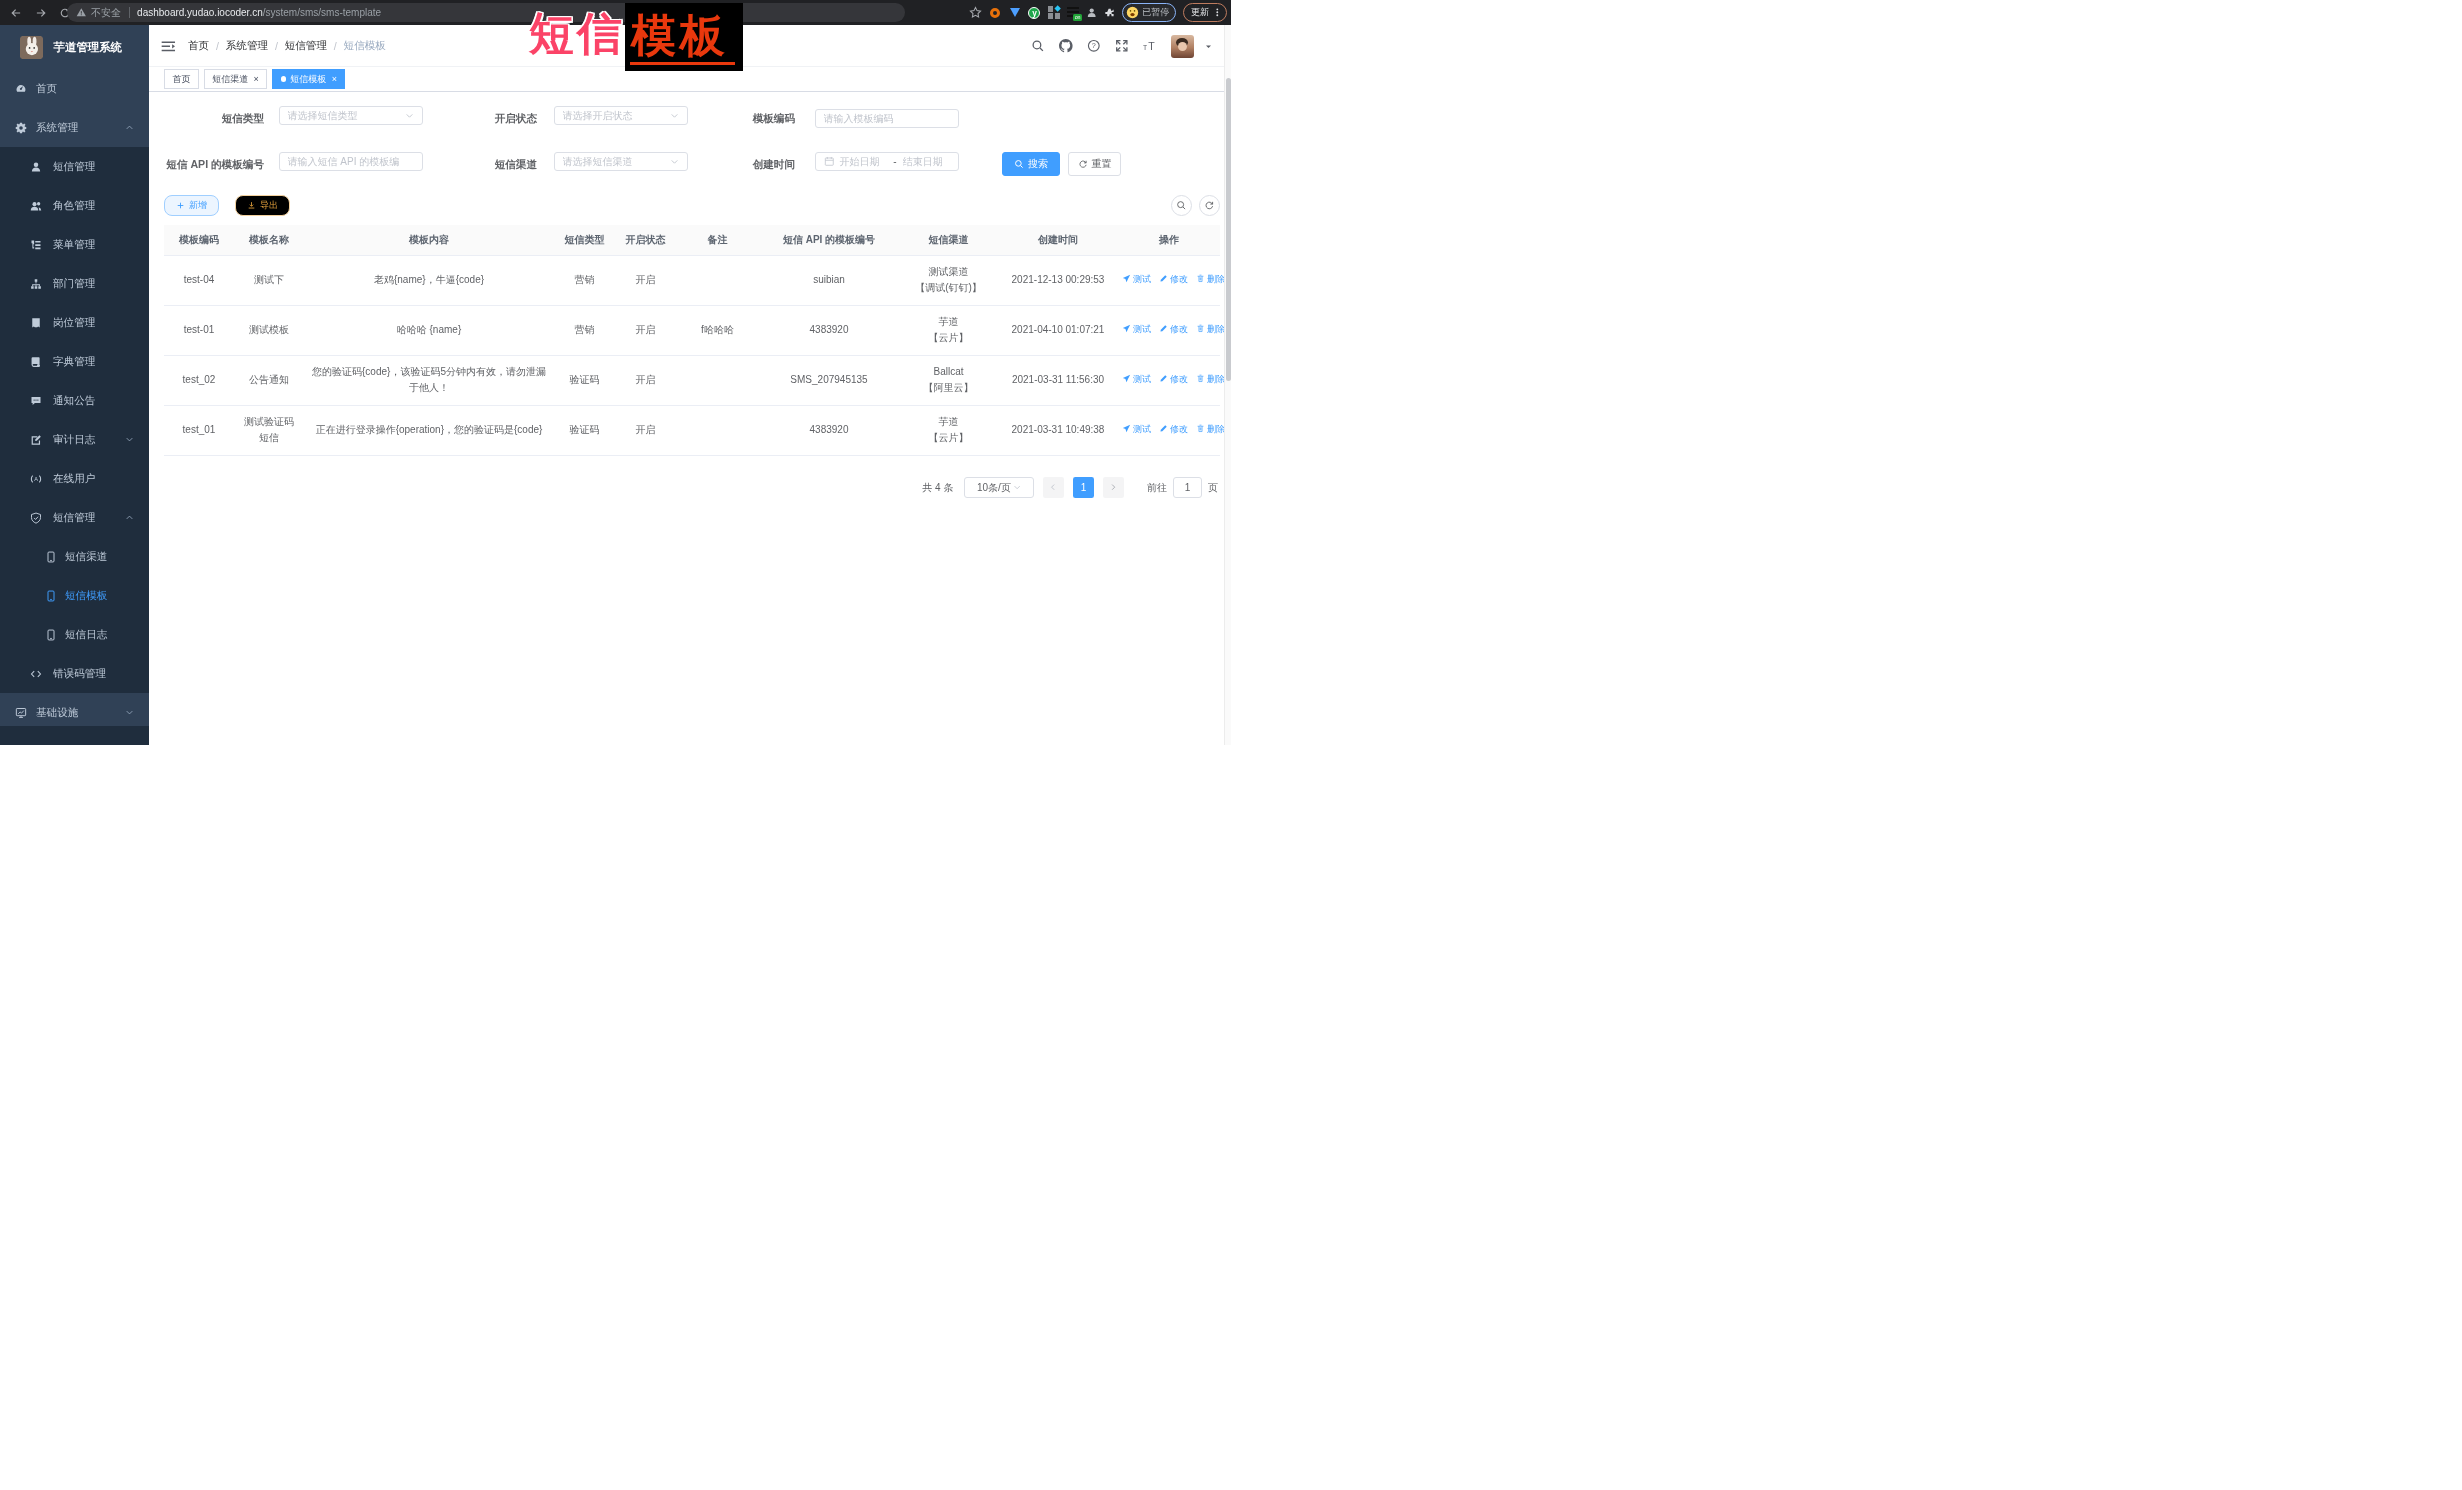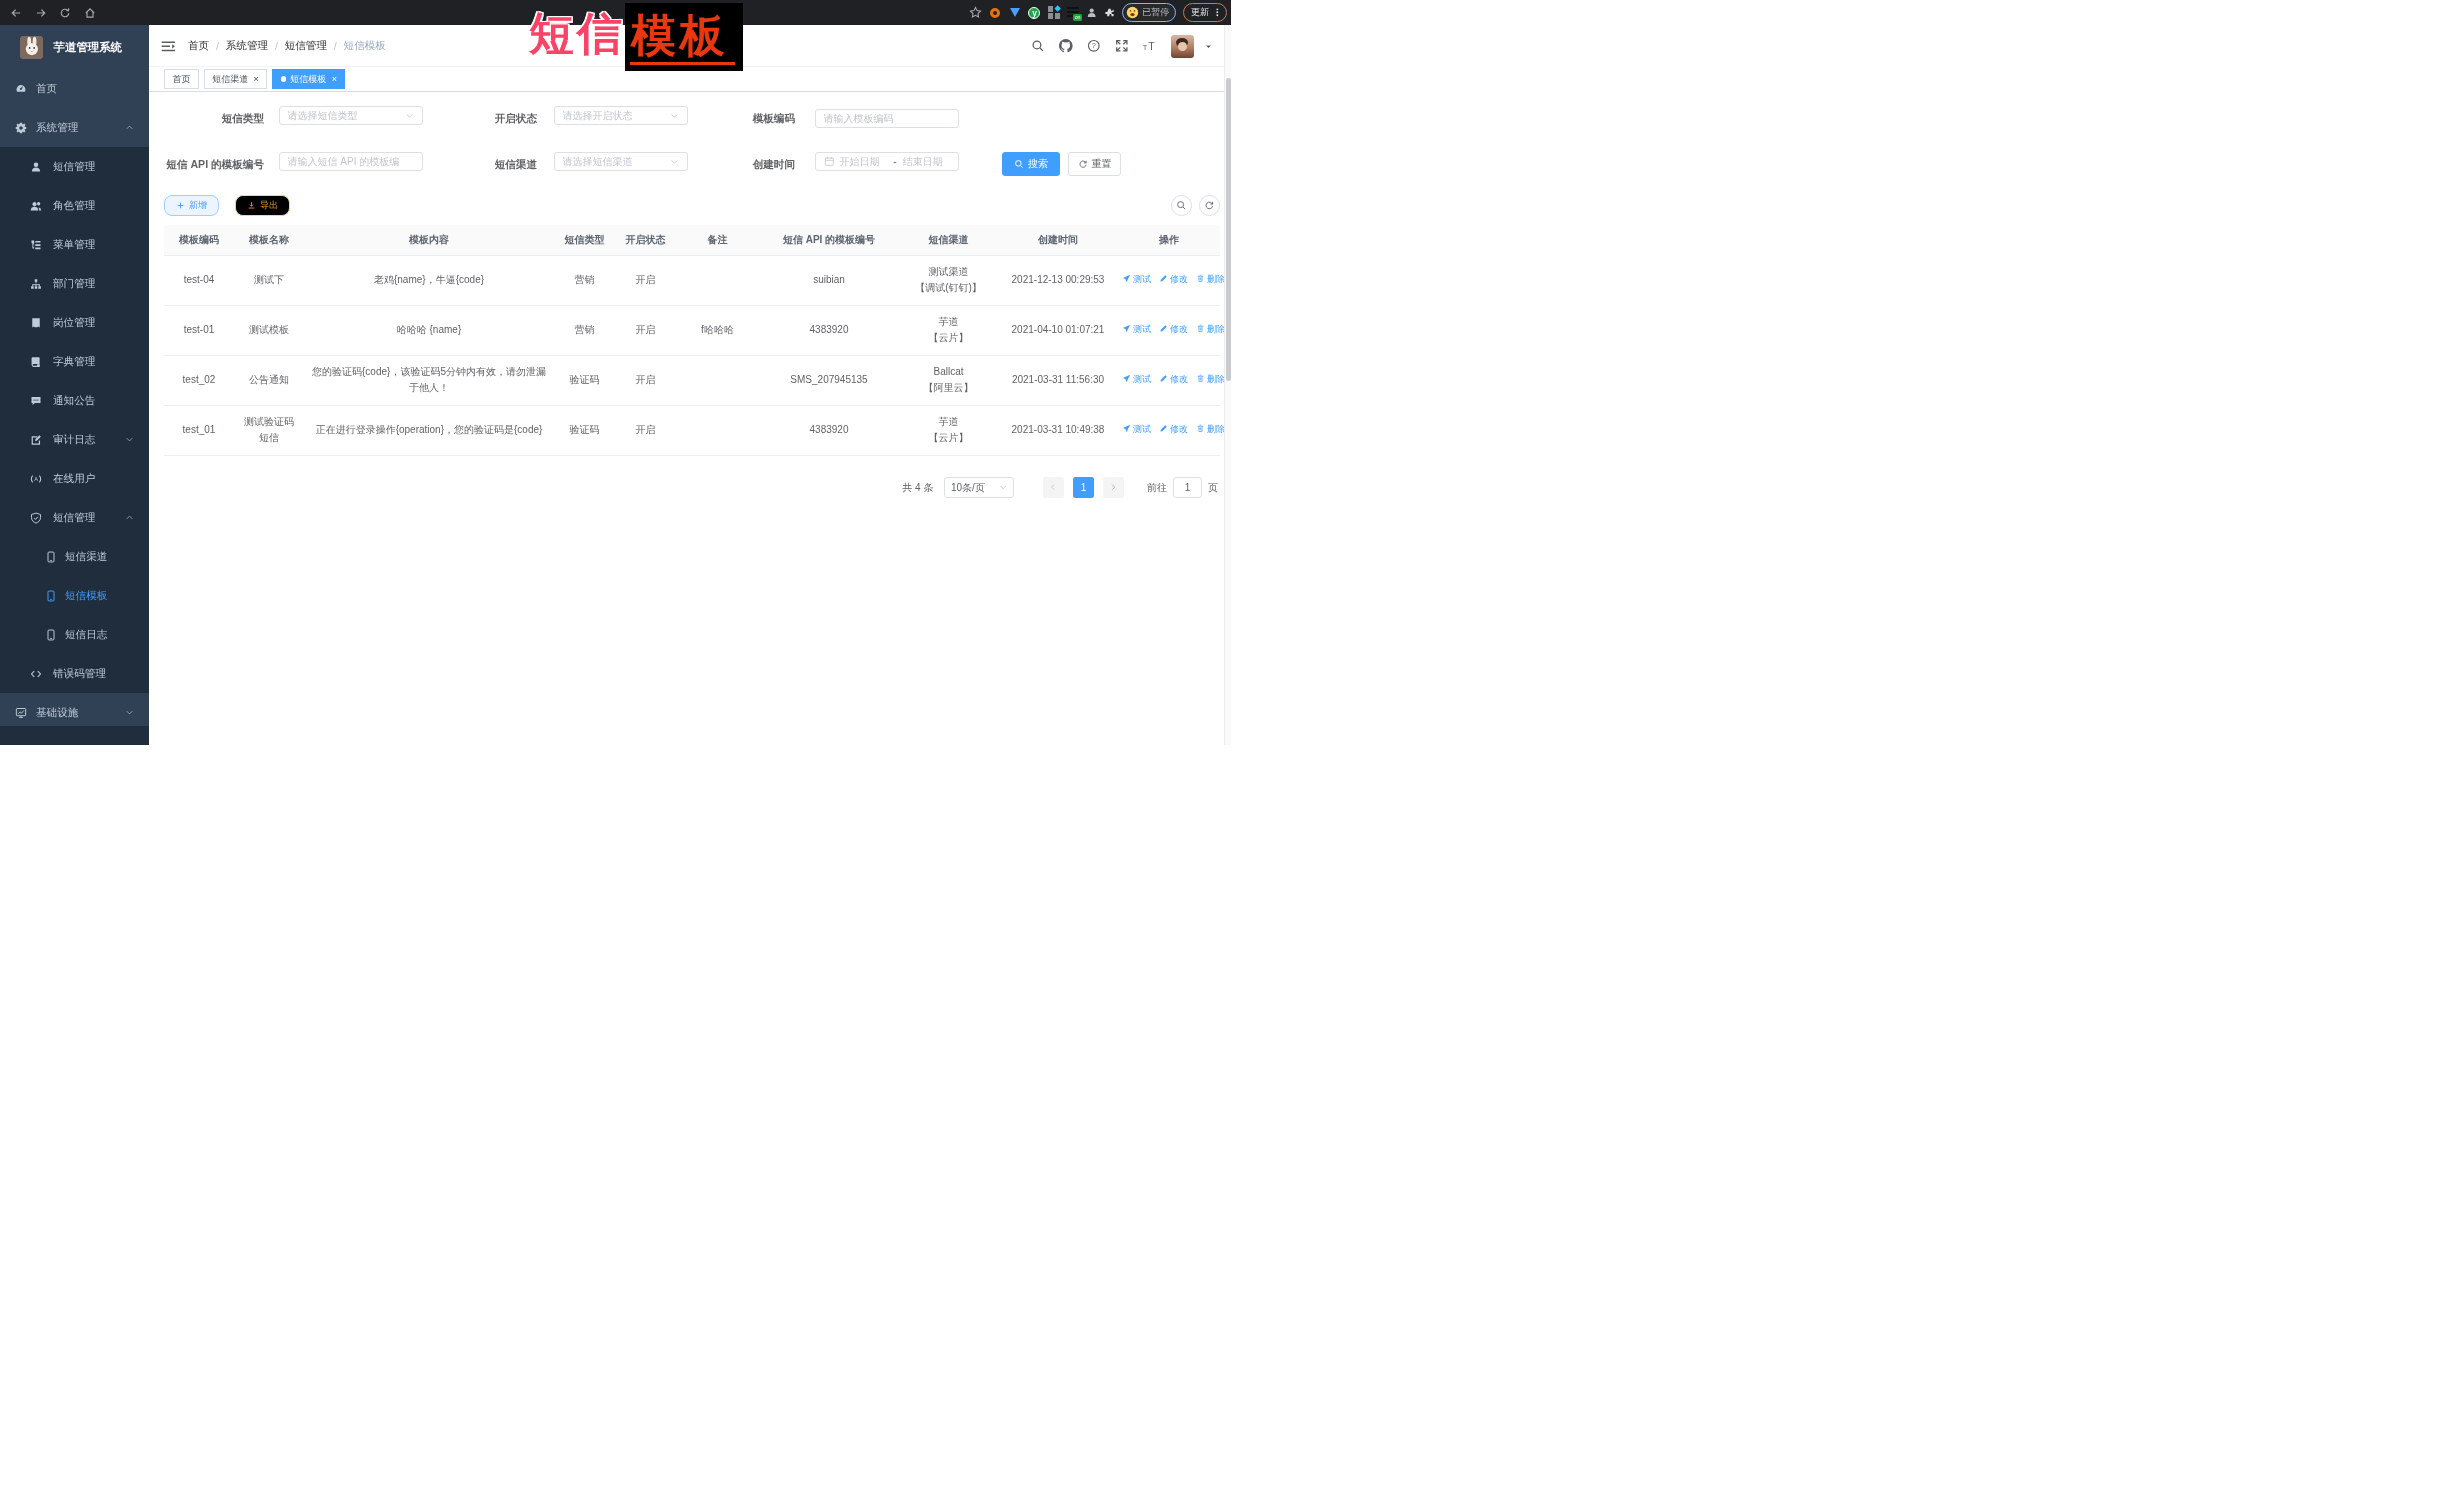--- a/index.html
+++ b/index.html
@@ -101,21 +101,21 @@
   .circle-btn svg{width:10.6px;height:10.6px}
   
   .tbl{position:absolute;left:15px;top:200px;width:1054px;border-collapse:collapse;table-layout:fixed;font-size:10px}
   .tbl th{height:30px;background:#fafafa;color:#5d6570;font-weight:bold;border-bottom:0.8px solid #ebeef5;text-align:center;padding:0 4.5px;white-space:nowrap;overflow:hidden}
   .tbl td{height:50px;border-bottom:0.8px solid #ebeef5;text-align:center;vertical-align:middle;color:#606266;padding:4.5px 6px;line-height:1.6;word-break:break-word}
   .op{color:#409eff;font-size:9px;margin:0 3.8px;display:inline-flex;align-items:center;gap:2.3px;cursor:pointer;white-space:nowrap}
   .op svg{width:9px;height:9px}
   
   .pager{position:absolute;top:452px;right:13px;height:21px;display:flex;align-items:center;font-size:10px;color:#606266}
   .pg-total{margin-right:10.6px}
-  .pg-size{width:70px;height:21px;border:0.8px solid #dcdfe6;border-radius:3px;display:flex;align-items:center;justify-content:space-between;padding:0 6px;margin-right:29px;cursor:pointer}
+  .pg-size{width:70px;height:21px;border:0.8px solid #dcdfe6;border-radius:3px;display:flex;align-items:center;justify-content:space-between;padding:0 12px;margin-right:9px;cursor:pointer}
   .pg-size .sel-chev{width:8.3px;height:8.3px;color:#c0c4cc}
   .pg-size .sel-chev svg{width:8.3px;height:8.3px;transform:rotate(180deg)}
   .pg-btn{width:21px;height:21px;border-radius:2.3px;background:#f4f4f5;display:flex;align-items:center;justify-content:center;cursor:pointer;color:#c0c4cc}
   .pg-btn svg{width:8.3px;height:8.3px}
   .pg-btn.prev{margin-right:9px}
   .pg-btn.next{margin-left:9px;margin-right:23px;color:#a8abb2}
   .pg-page{width:21px;height:21px;border-radius:2.3px;background:#409eff;color:#fff;display:flex;align-items:center;justify-content:center;cursor:pointer}
   .pg-goto{margin-right:6px}
   .pg-input{width:29px;height:21px;border:0.8px solid #dcdfe6;border-radius:3px;display:flex;align-items:center;justify-content:center;color:#606266;margin-right:6px;cursor:text}
   
@@ -140,20 +140,33 @@
     <span class="bicon">
         <svg viewBox="0 0 16 16">
           <path d="M13 8a5 5 0 1 1-1.6-3.7M12.8 1.8v3h-3" fill="none" stroke="currentColor" stroke-width="1.5"></path>
         </svg>
       </span>
     <span class="bicon">
         <svg viewBox="0 0 16 16">
           <path d="M2.5 8 8 2.5 13.5 8M4 7v6.5h8V7" fill="none" stroke="currentColor" stroke-width="1.5"></path>
         </svg>
       </span>
+  </div>
+  <div class="omnibox">
+    <span class="warn">
+        <svg viewBox="0 0 16 16">
+          <path d="M8 2 15 14H1z" fill="currentColor"></path>
+          <rect x="7.3" y="6.2" width="1.4" height="3.8" fill="#35363a"></rect>
+          <rect x="7.3" y="11" width="1.4" height="1.4" fill="#35363a"></rect>
+        </svg>
+      </span>
+    <span>不安全</span>
+    <span class="sep"></span>
+    <span class="url-domain">dashboard.yudao.iocoder.cn</span>
+    <span class="url-path">/system/sms/sms-template</span>
   </div>
   <div class="browser-right">
     <span class="ext" style="color:#a6a9ae">
         <svg viewBox="0 0 16 16">
           <path d="M8 1.8l1.9 3.9 4.3.6-3.1 3 .7 4.3L8 11.5l-3.8 2.1.7-4.3-3.1-3 4.3-.6z" fill="none" stroke="currentColor" stroke-width="1.3"></path>
         </svg>
       </span>
     <span class="ext">
         <span class="ext-ring"></span>
       </span>

